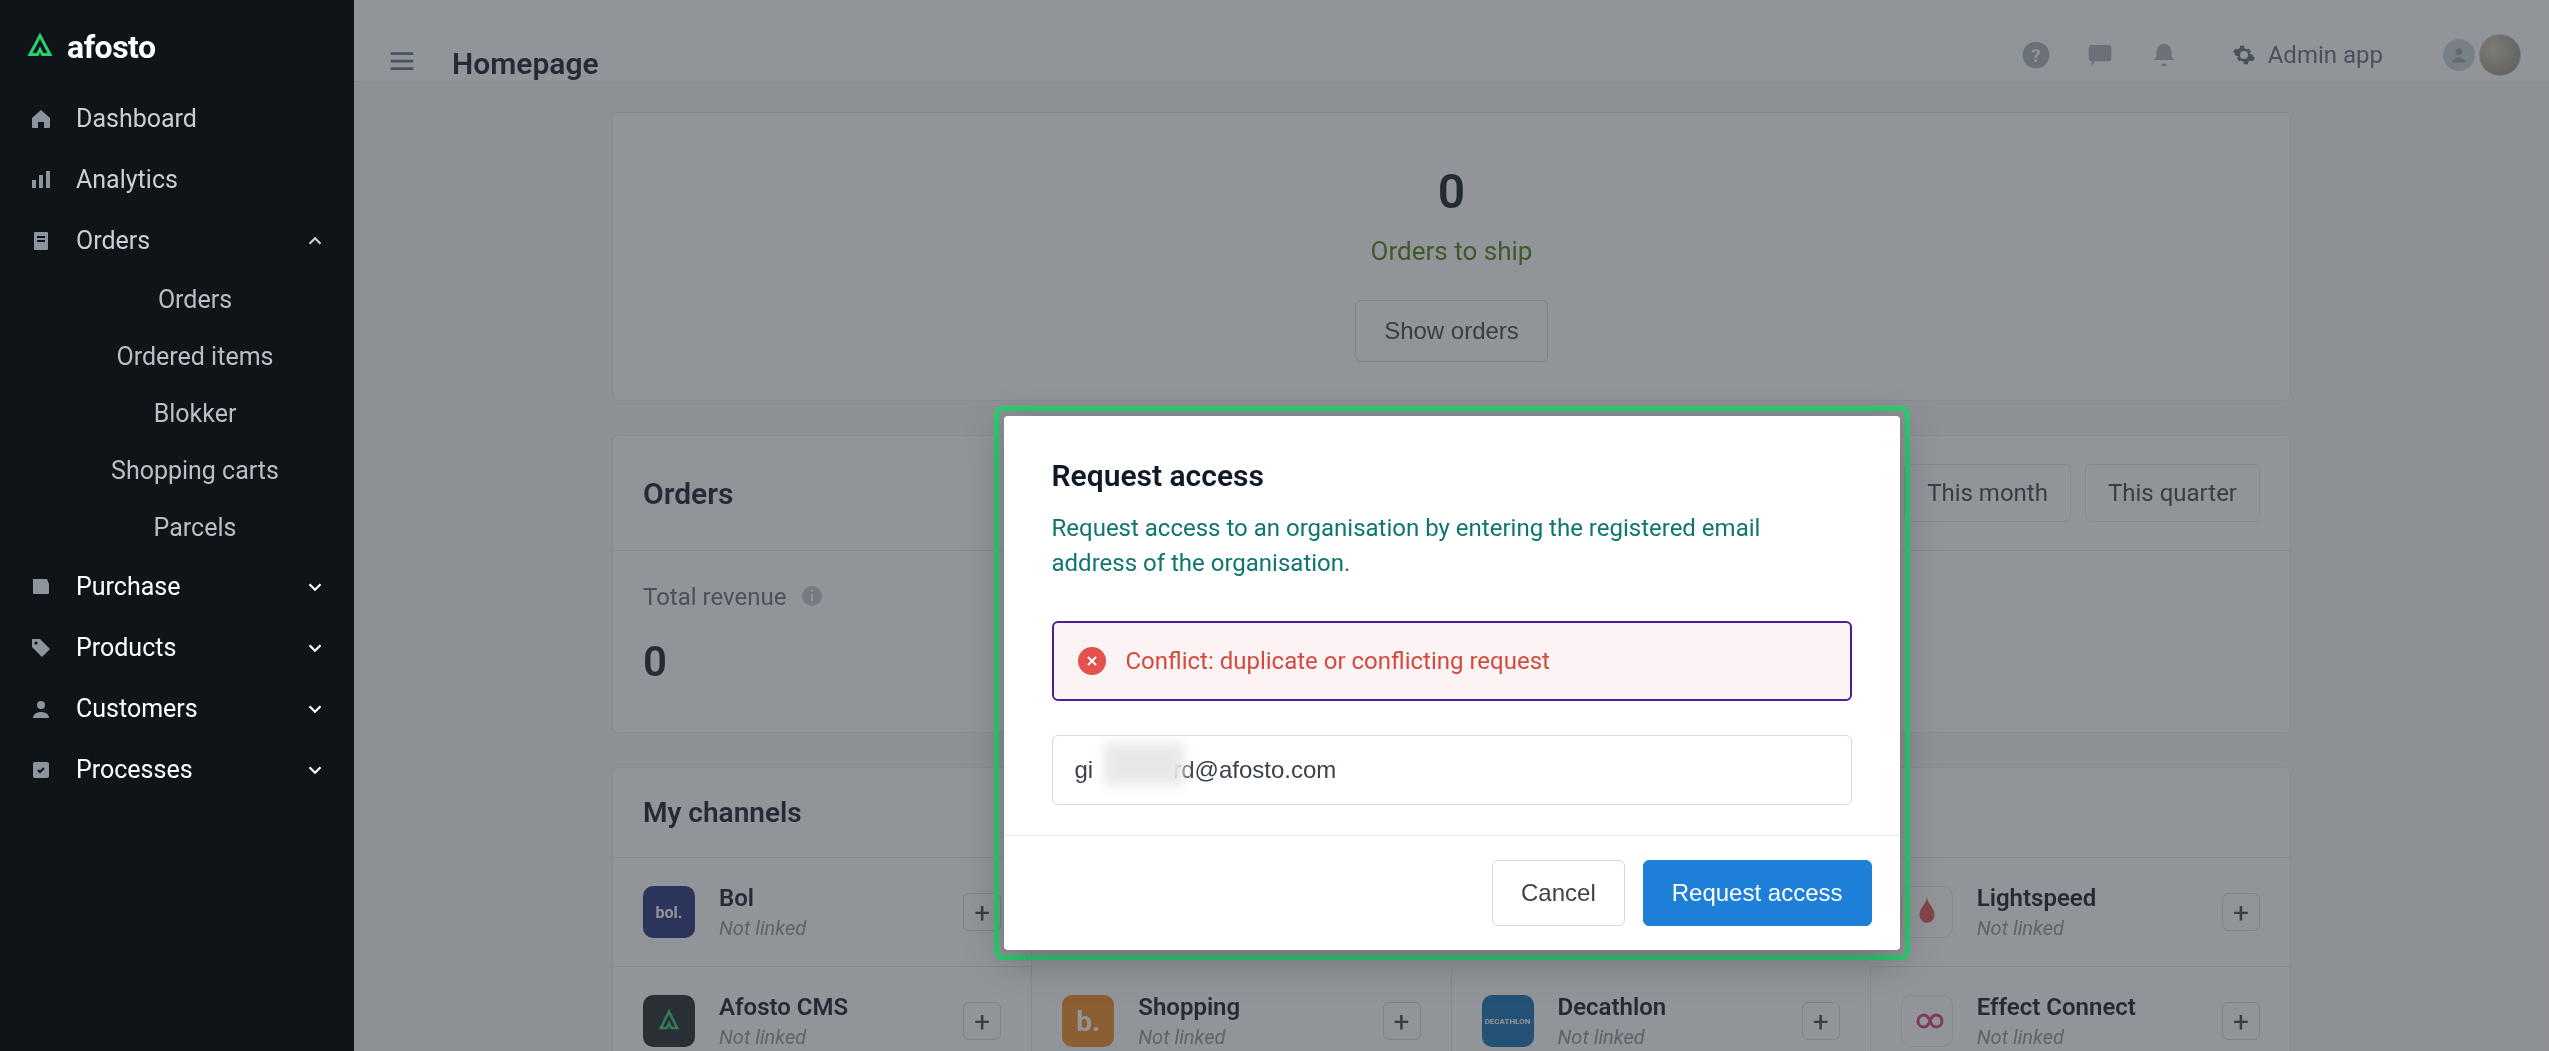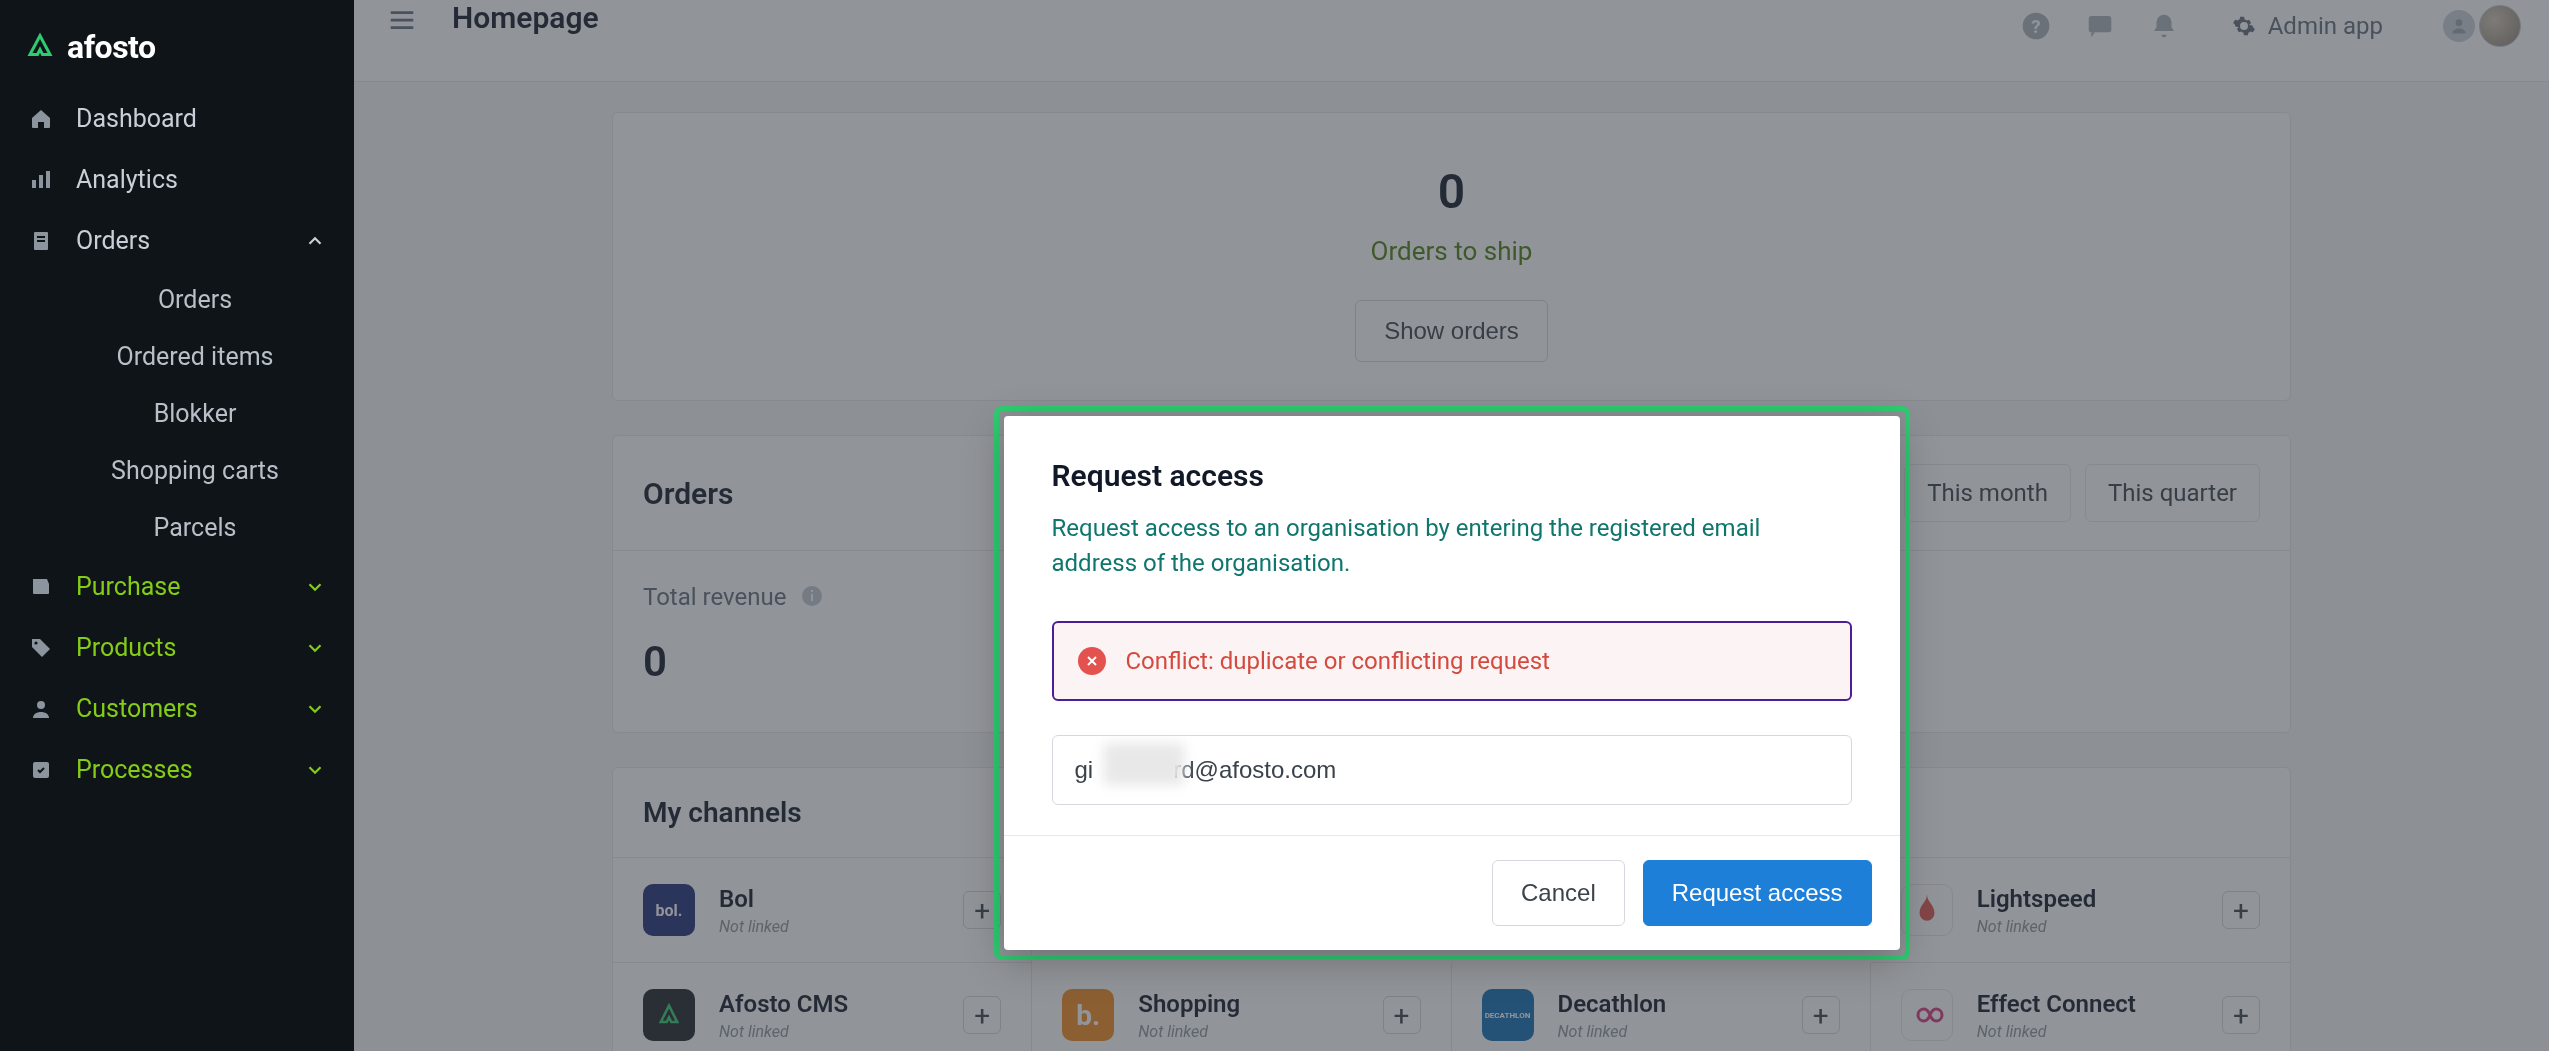--- a/index.html
+++ b/index.html
@@ -6,25 +6,25 @@
 html,body { width:2549px; height:1051px; font-family:-apple-system,BlinkMacSystemFont,"Segoe UI",Roboto,sans-serif; background:#F7F7F8; overflow:hidden; }
 .app { display:flex; width:100%; height:100%; }
 .sidebar { width:354px; background:#0F1419; color:#C9CFD6; flex-shrink:0; display:flex; flex-direction:column; padding-top:18px; }
 .brand { display:flex; align-items:center; gap:12px; padding:10px 25px 22px; }
 .brand-mark svg { display:block; }
 .brand-word { font-size:32px; font-weight:700; color:#FFFFFF; letter-spacing:-0.5px; }
 .nav { display:flex; flex-direction:column;text-align:center; }
 .nav-item { display:flex; align-items:center; gap:22px; padding:16px 28px; font-size:25px; color:#C9CFD6; cursor:pointer; }
 .nav-item .ico { width:26px; height:26px; display:flex; align-items:center; justify-content:center; color:#8C949E; }
 .nav-item .spacer { margin-left:auto; }
-.nav-item.muted { color:#84cc16; }
+.nav-item.muted { color:#ffffff; }
 .sub-item { padding:14px 28px 14px 64px; font-size:25px; color:#B8BFC7; cursor:pointer; }
 .chevron svg { display:block; }
 .main { flex:1; background:#F7F7F8; position:relative; }
-.topbar { height:82px; display:flex; align-items:flex-start; padding:0 28px; border-bottom:1px solid #E6E8EB; background:#FFFFFF; }
+.topbar { height:82px; display:flex; align-items:flex-end; padding:0 28px; border-bottom:1px solid #E6E8EB; background:#FFFFFF; }
 .menu-btn { width:40px; height:40px; display:flex; align-items:center; justify-content:center; color:#5F6C7B; margin-right:30px; cursor:pointer; }
 .page-title { font-size:30px; font-weight:600; color:#111827; }
 .topbar-right { margin-left:auto; display:flex; align-items:center; gap:28px; }
 .tb-ico { width:36px; height:36px; display:flex; align-items:center; justify-content:center; color:#A9B1B9; cursor:pointer; }
 .admin-btn { display:flex; align-items:center; gap:12px; padding:12px 22px; color:#5F6C7B; font-size:24px; cursor:pointer; }
 .avatar-wrap { display:flex; align-items:center; gap:4px; margin-left:10px; }
 .avatar-small { width:32px; height:32px; border-radius:50%; background:#CBD1D7; display:flex; align-items:center; justify-content:center; color:#9AA3AC; }
 .avatar-big { width:42px; height:42px; border-radius:50%; background:radial-gradient(circle at 35% 35%, #D4C8B8, #8E8374); border:1px solid #C0C7CE; }
 .content { padding:30px 258px 0; }
 .card { background:#FFFFFF; border:1px solid #E6E8EB; border-radius:6px; }
@@ -46,21 +46,21 @@
 .metric-val { font-size:42px; font-weight:600; color:#111827; }
 .channels-card { }
 .channels-head { padding:28px 30px; border-bottom:1px solid #E6E8EB; }
 .channels-title { font-size:28px; font-weight:600; color:#111827; }
 .channels-grid { display:grid; grid-template-columns:1fr 1fr 1fr 1fr; }
 .channel-cell { display:flex; align-items:center; gap:24px; padding:26px 30px; border-right:1px solid #E6E8EB; border-bottom:1px solid #E6E8EB; }
 .channel-cell:nth-child(4n) { border-right:none; }
 .channel-logo { width:52px; height:52px; border-radius:10px; display:flex; align-items:center; justify-content:center; font-weight:700; color:#FFF; font-size:20px; flex-shrink:0; }
 .channel-info { flex:1; display:flex; flex-direction:column; gap:4px; }
 .channel-name { font-size:24px; font-weight:600; color:#111827; }
-.channel-status { font-size:16px; color:#8B949E; font-style:italic; }
+.channel-status { font-size:20px; color:#8B949E; font-style:italic; }
 .channel-add { width:38px; height:38px; display:flex; align-items:center; justify-content:center; color:#3A424B; border:1px solid #D5D9DE; border-radius:6px; cursor:pointer; font-size:28px; }
 .overlay { position:absolute; inset:0; background:rgba(55,60,68,0.55); display:flex; align-items:flex-start; justify-content:center; }
 .modal-hl { margin-top:406px; padding:5px; border:5px solid #2ECC71; border-radius:8px; }
 .modal { width:896px; background:#FFFFFF; border-radius:4px; box-shadow:0 10px 40px rgba(0,0,0,0.25); }
 .modal-body { padding:42px 48px 30px; }
 .modal-title { font-size:30px; font-weight:600; color:#111827; margin-bottom:18px; }
 .modal-desc { font-size:24px; color:#0f766e; line-height:1.45; margin-bottom:40px; }
 .alert { display:flex; align-items:center; gap:20px; padding:24px; border:2px solid #4c1d95; background:#FCF4F4; border-radius:6px; margin-bottom:34px; }
 .alert-ico { width:28px; height:28px; border-radius:50%; background:#E3524F; display:flex; align-items:center; justify-content:center; color:#FFF; flex-shrink:0; }
 .alert-text { font-size:24px; color:#D44A3E; }

